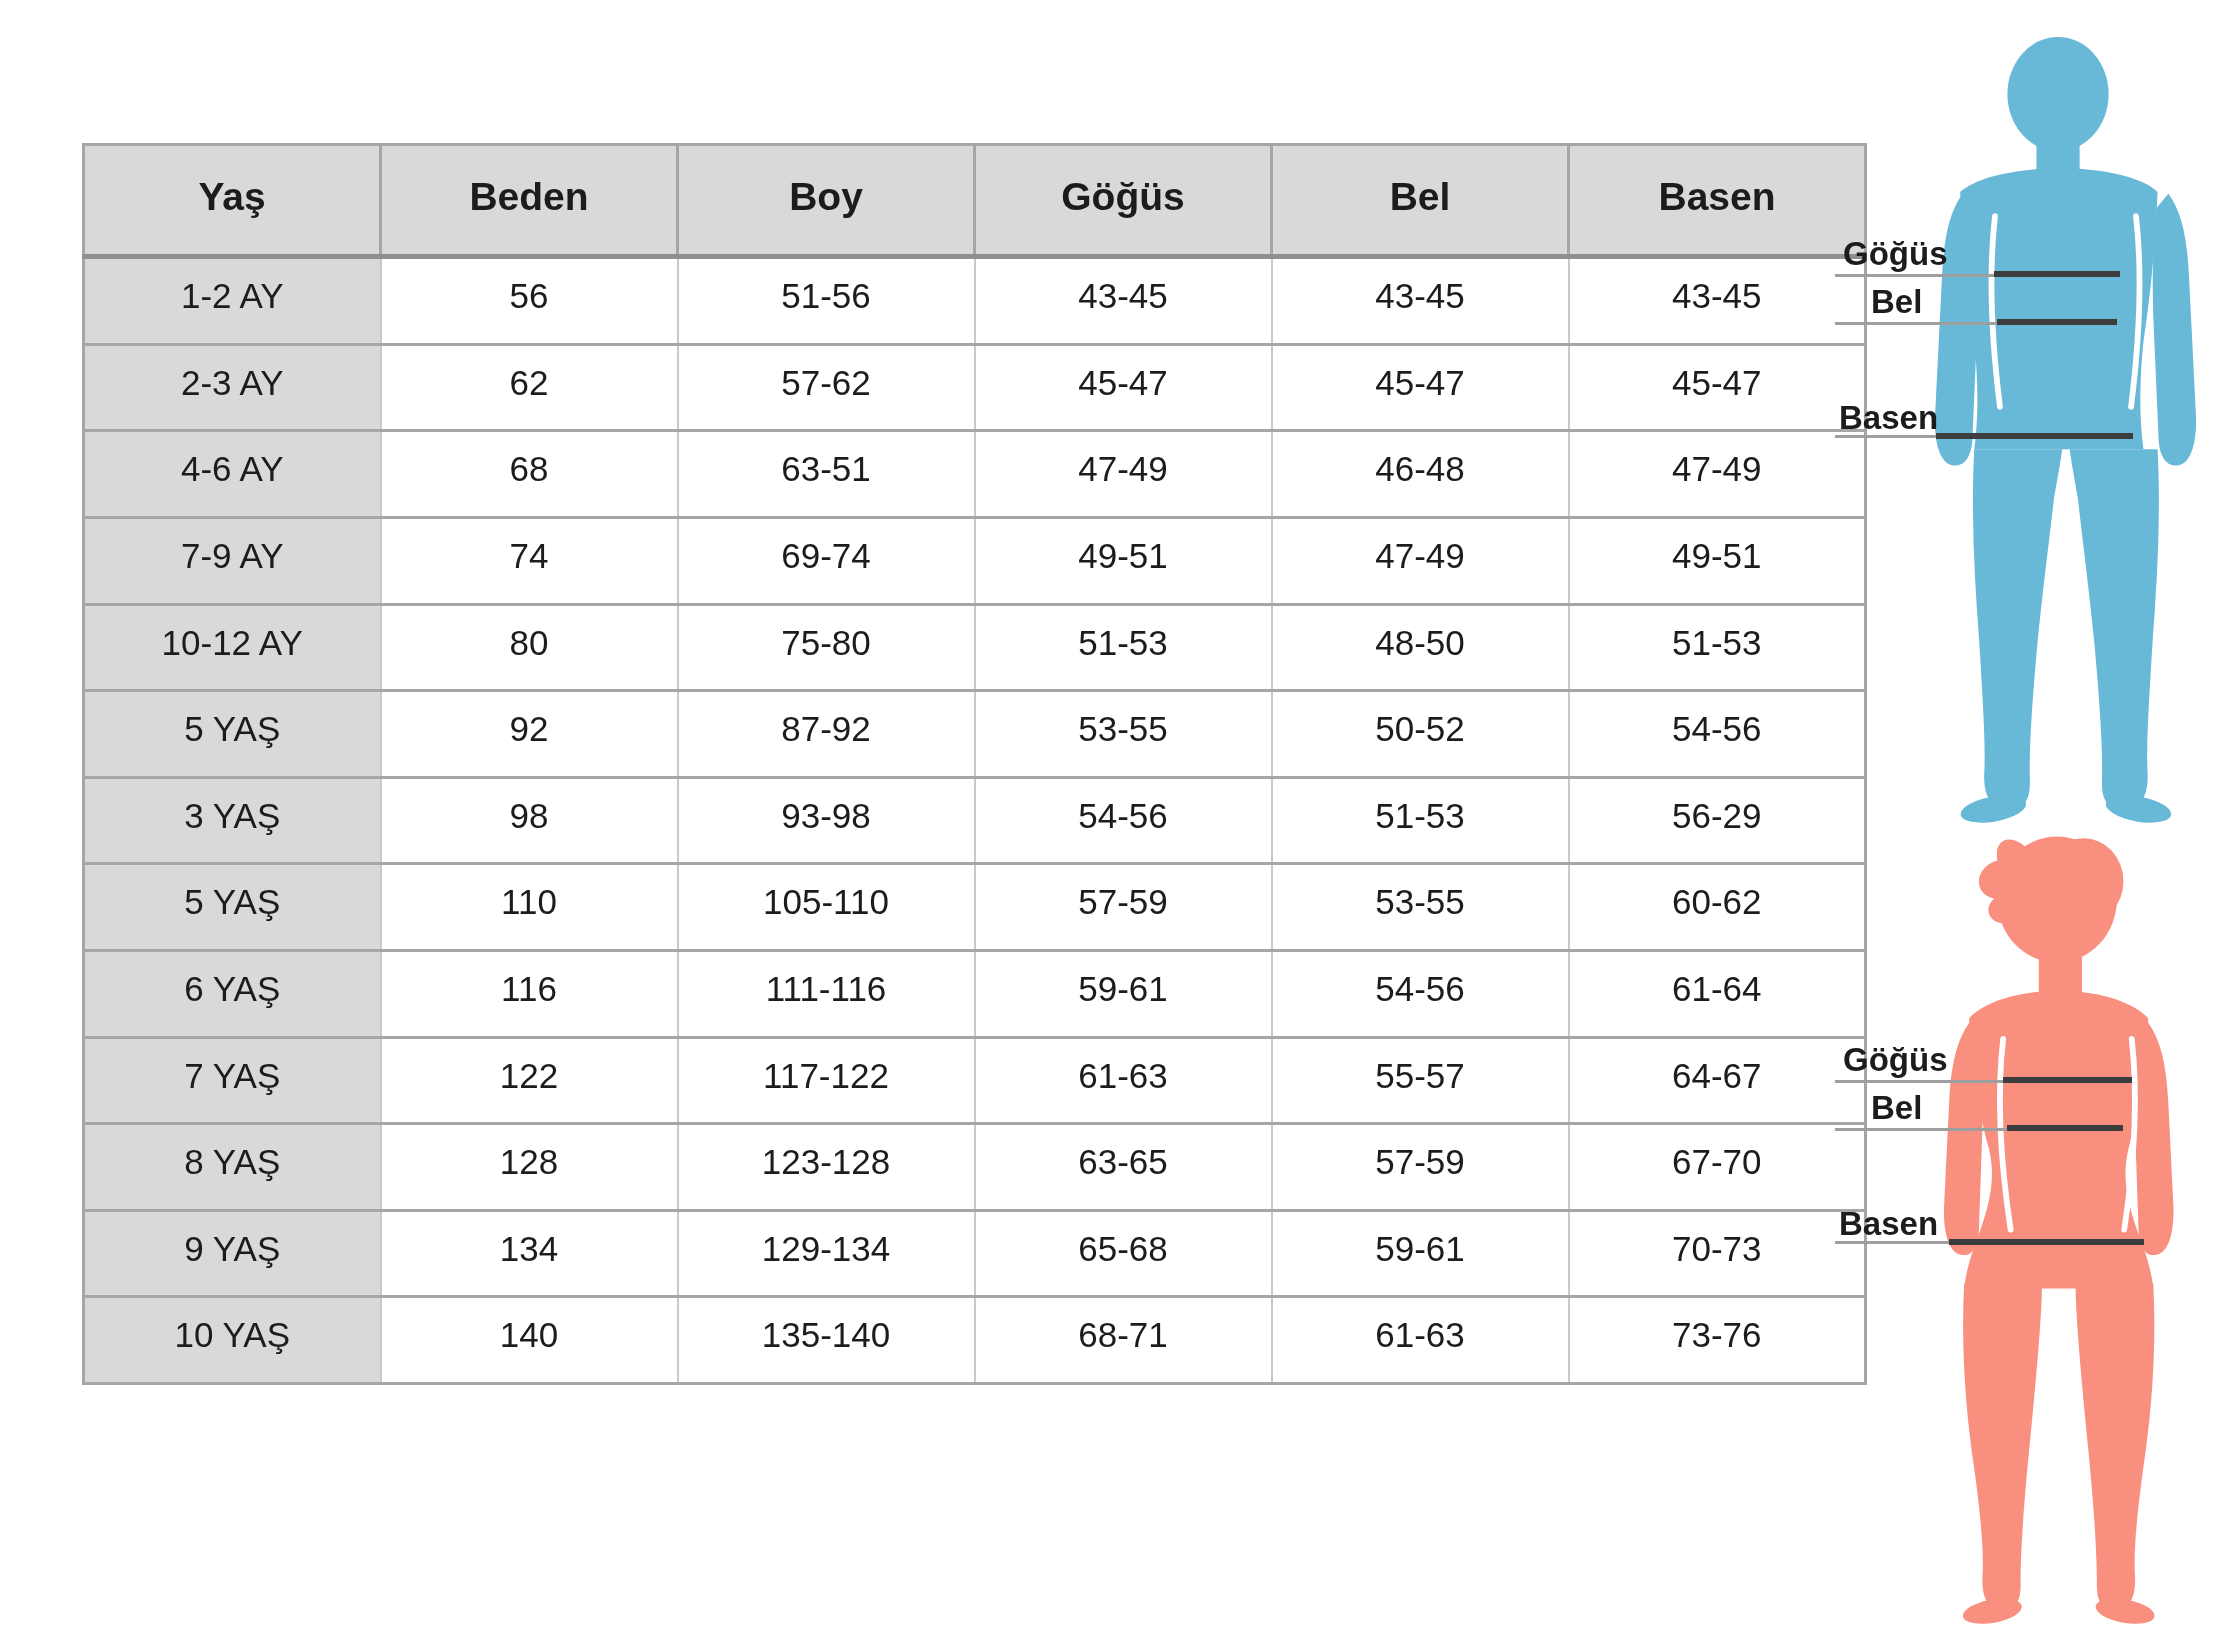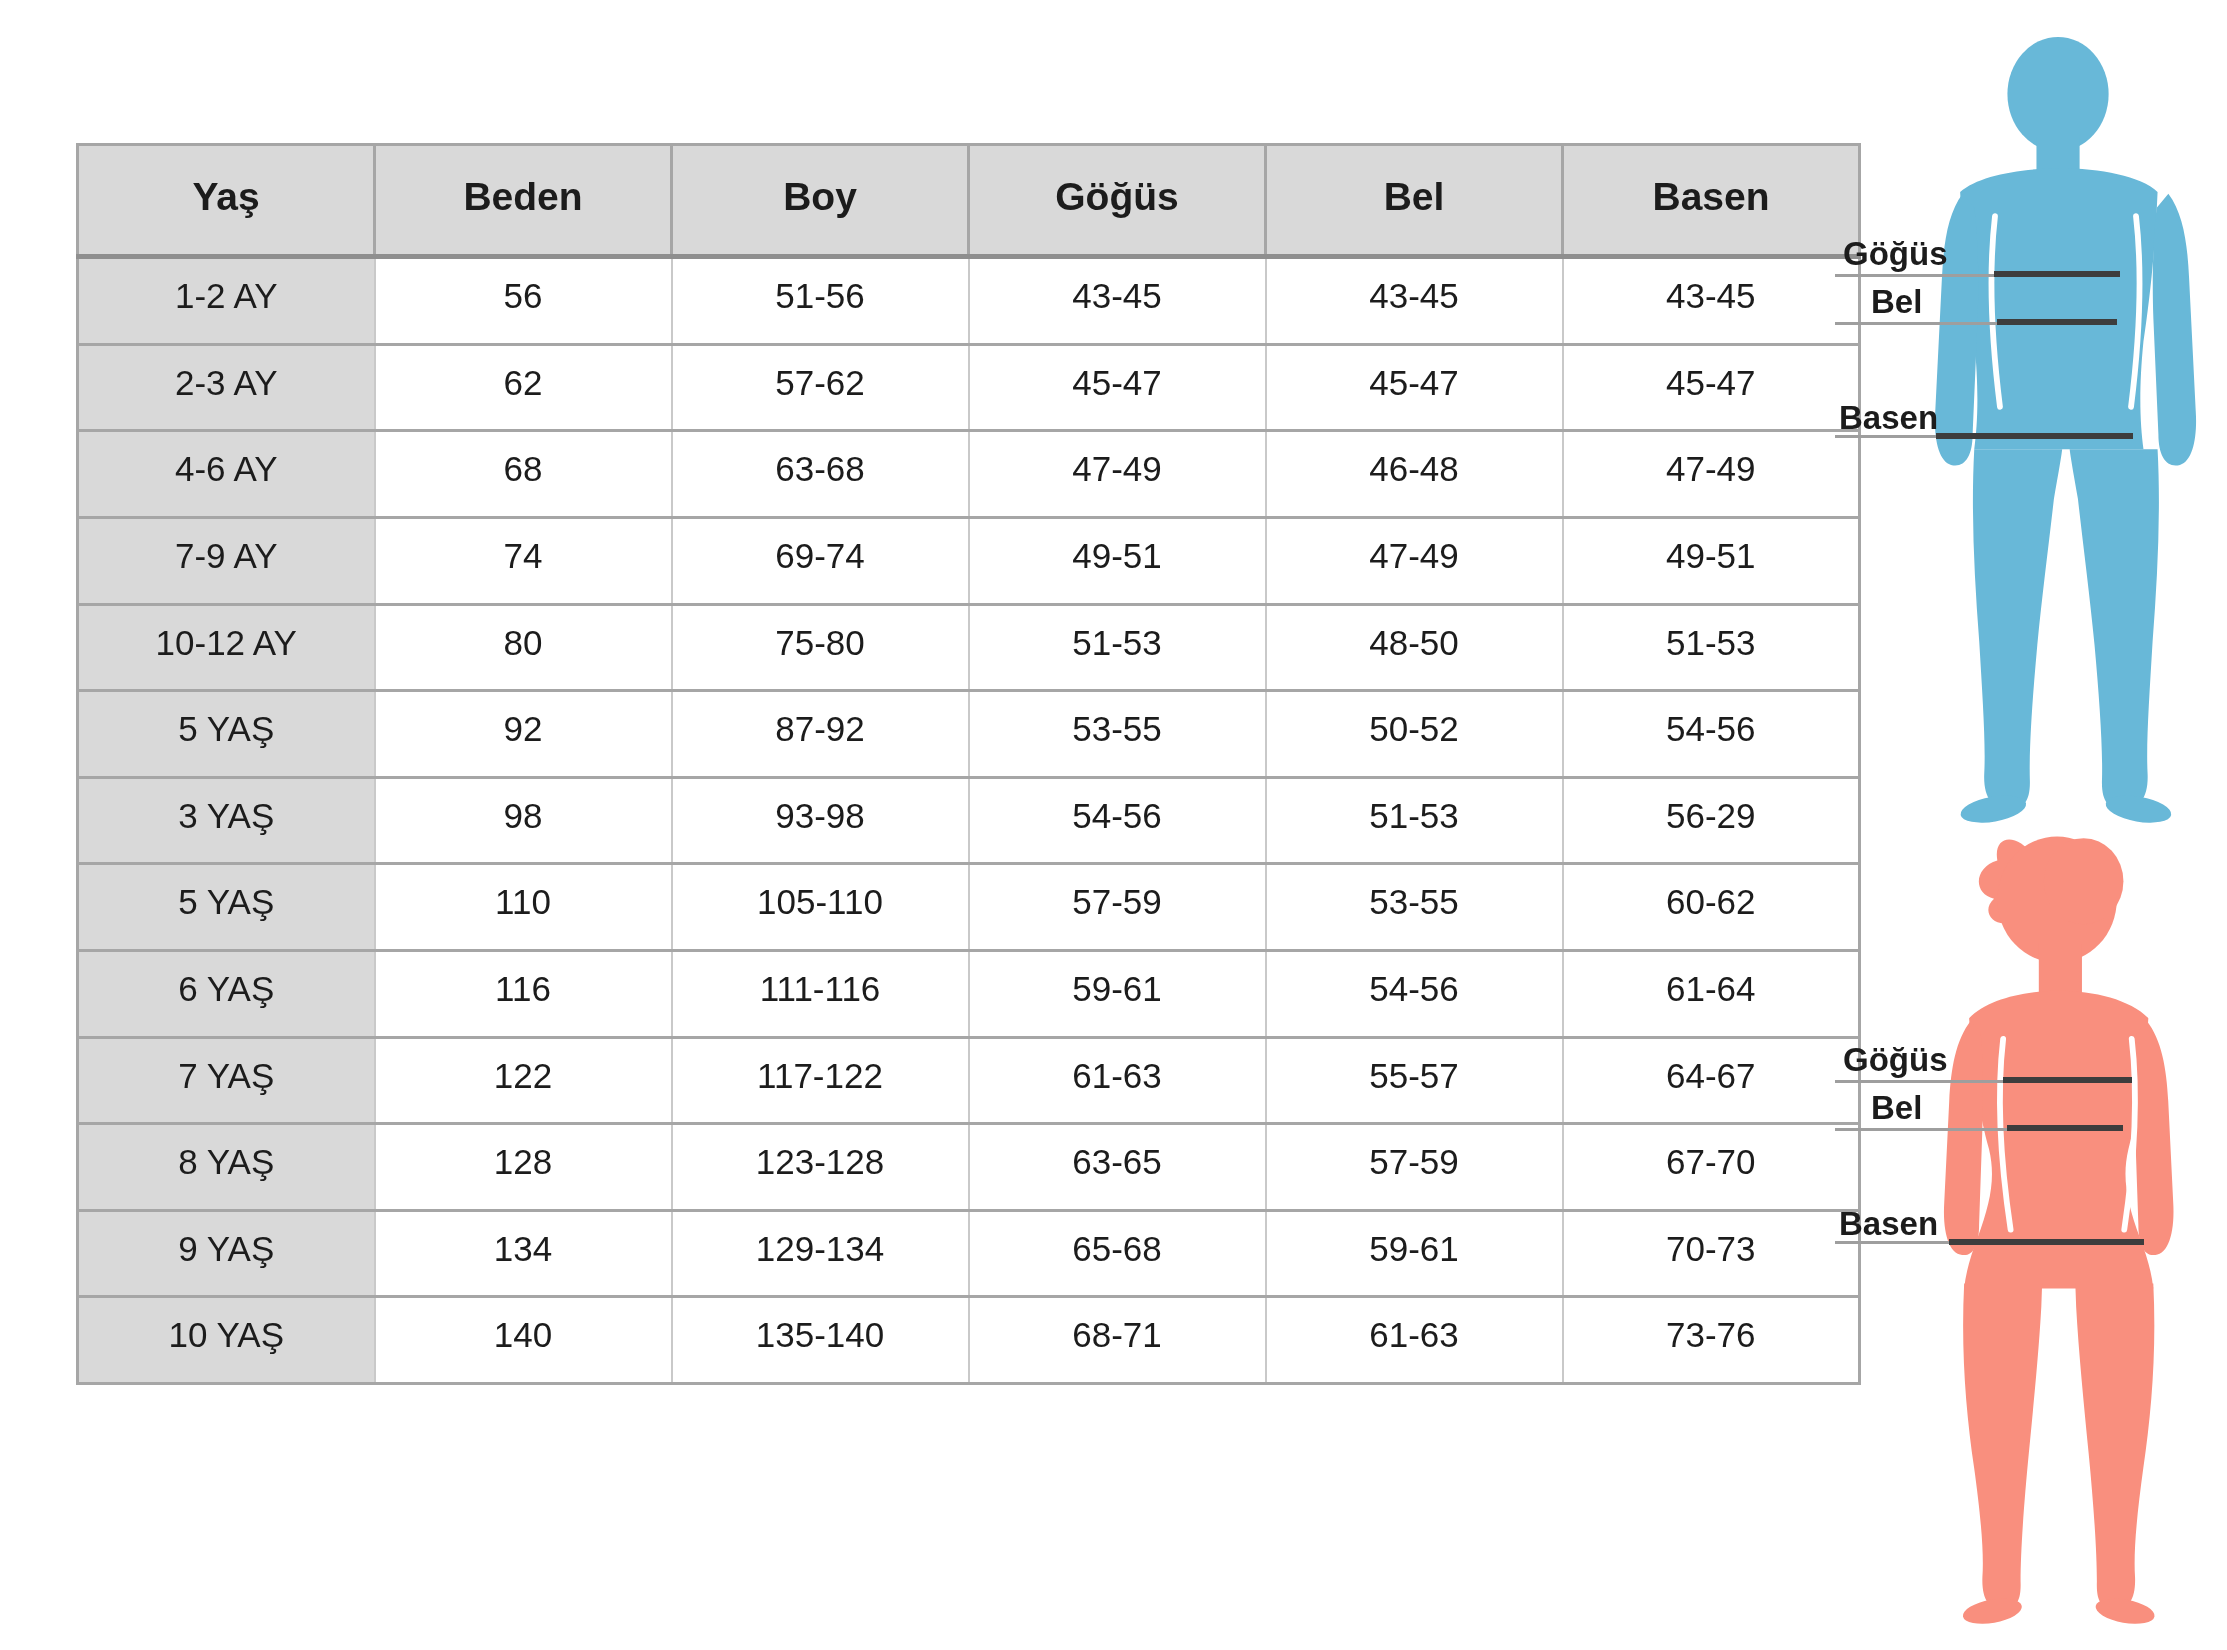--- a/index.html
+++ b/index.html
@@ -4,21 +4,21 @@
 <style>
   html,body{margin:0;padding:0;background:#fff;}
   .page{
     position:relative;width:2227px;height:1650px;overflow:hidden;
     background:var(--background,#ffffff);
     font-family:"Liberation Sans","DejaVu Sans",sans-serif;
     color:var(--text,#1c1c1c);
   }
   
   table.size-table{
-    position:absolute;left:76px;top:143px;width:1751px;
+    position:absolute;left:82px;top:143px;width:1751px;
     border-collapse:collapse;table-layout:fixed;
     border:3.3px solid var(--grid-horizontal,#a6a6a6);
   }
   table.size-table th,
   table.size-table td{
     width:292px;text-align:center;vertical-align:middle;
     line-height:1;overflow:hidden;white-space:nowrap;
   }
   table.size-table thead th{
     height:99px;background:var(--table-header-bg,#d9d9d9);
@@ -79,21 +79,21 @@
           <td>2-3 AY</td>
           <td>62</td>
           <td>57-62</td>
           <td>45-47</td>
           <td>45-47</td>
           <td>45-47</td>
         </tr>
         <tr>
           <td>4-6 AY</td>
           <td>68</td>
-          <td>63-68</td>
+          <td>63-51</td>
           <td>47-49</td>
           <td>46-48</td>
           <td>47-49</td>
         </tr>
         <tr>
           <td>7-9 AY</td>
           <td>74</td>
           <td>69-74</td>
           <td>49-51</td>
           <td>47-49</td>

